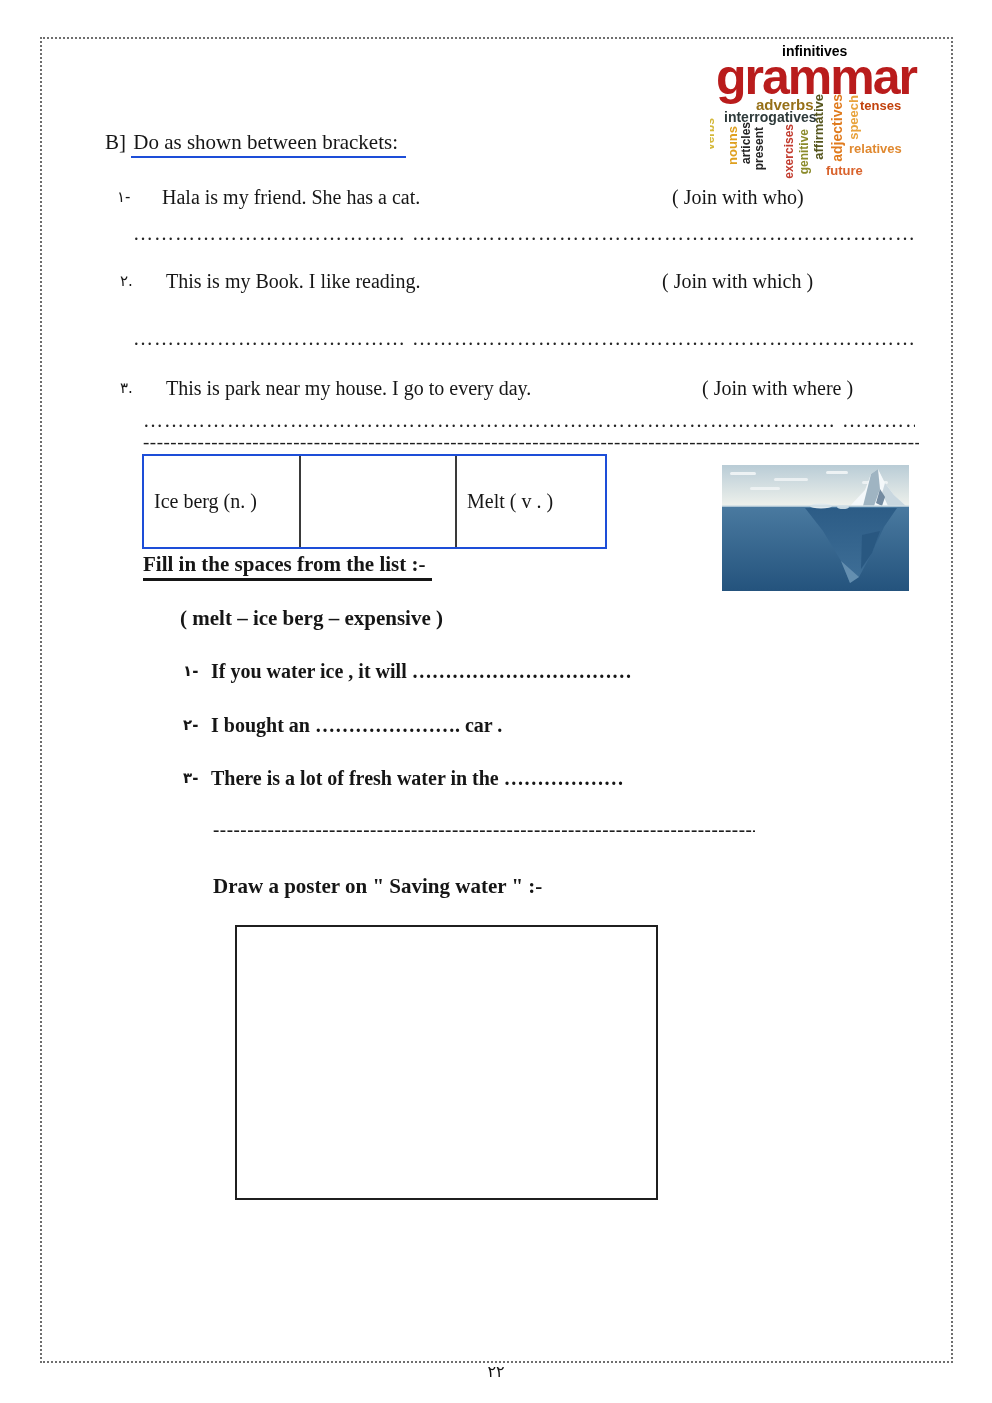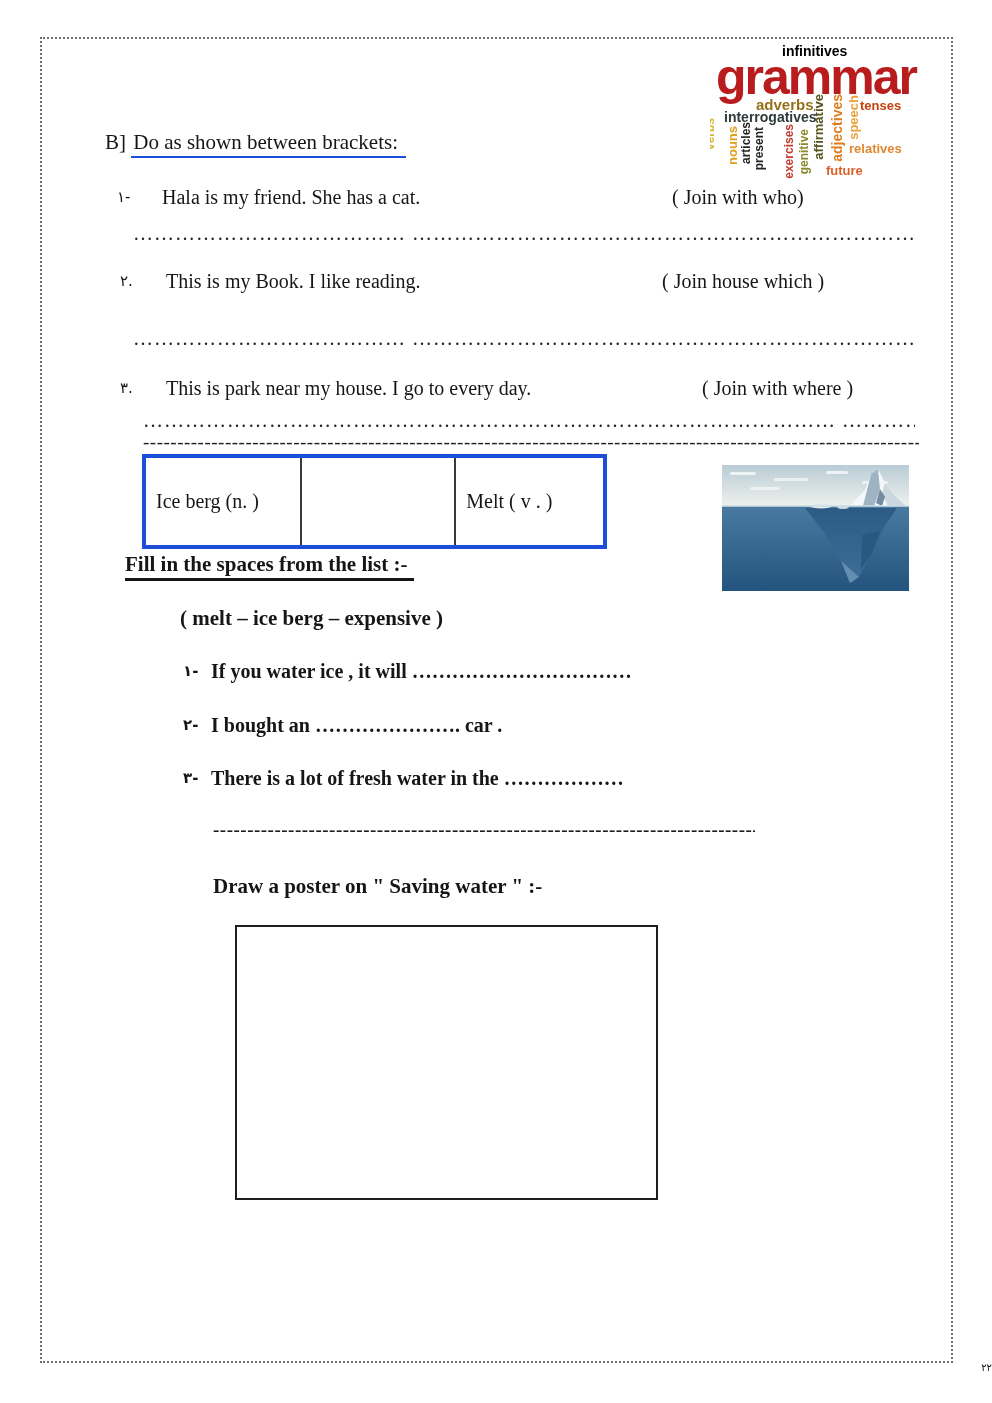--- a/index.html
+++ b/index.html
@@ -50,52 +50,52 @@
   
   .dash-sep {
     font-size:19px; line-height:20px; height:22px; color:#1d1d1d;
     white-space:nowrap; overflow:hidden; letter-spacing:0.5px;
   }
   .dash-sep.bold { font-weight:bold; }
 
   
   .vocab-table {
     left:142px; top:454px; width:465px; height:95px;
-    border:4px solid #1d4ed8; display:flex; background:#ffffff;
+    border:2px solid #1d4ed8; display:flex; background:#ffffff;
   }
   .vocab-cell {
     display:flex; align-items:center; padding-left:10px;
     font-size:20px; white-space:nowrap;
   }
   .vocab-cell + .vocab-cell { border-left:2px solid #3a3a3a; }
   .vc-0 { width:155px; } .vc-1 { width:156px; } .vc-2 { width:150px; }
 
   
   .iceberg { left:722px; top:465px; width:187px; height:126px; }
 
   
-  .fill-heading { left:125px; top:552px; font-size:21px; font-weight:bold; white-space:nowrap; }
+  .fill-heading { left:143px; top:552px; font-size:21px; font-weight:bold; white-space:nowrap; }
   .fill-heading .underl { border-bottom:3px solid #161616; padding:0 6px 2px 0; }
   .word-list { left:180px; top:606px; font-size:21px; font-weight:bold; white-space:nowrap; }
   .fill-row { left:0; right:0; height:28px; font-size:20px; font-weight:bold; }
   .fl-num { font-weight:bold; }
   .fl-text { position:absolute; left:211px; top:0; white-space:nowrap; }
 
   .draw-prompt { left:213px; top:874px; font-size:21px; font-weight:bold; white-space:nowrap; }
 
   
   .draw-box {
     left:235px; top:925px; width:423px; height:275px;
     border:2px solid #1f1f1f; background:#ffffff;
   }
 
   
   .page-number {
-    left:0; top:1362px; width:100%; text-align:right;
-    font-family:"DejaVu Sans", sans-serif; font-size:10px; color:#111;
+    left:0; top:1362px; width:100%; text-align:center;
+    font-family:"DejaVu Sans", sans-serif; font-size:16px; color:#111;
   }
 </style>
 </head>
 <body>
 
 <div class="abs page-frame"></div>
 
 <div class="abs wordcloud" id="wordcloud">
     <span class="wc-word" style="left: 72px; top: 4px; font-size: 14px; color: #000000;">infinitives</span>
     <span class="wc-word" style="left: 6px; top: 12px; font-size: 50px; color: #b91c1c; letter-spacing: -2px;">grammar</span>
@@ -123,21 +123,21 @@
 <div class="abs ex-row" style="top:186px">
   <span class="ex-num" style="left:117px">١-</span>
   <span class="ex-text" style="left:146px">Hala is my friend. She has a cat.</span>
   <span class="ex-bracket" style="left:656px">( Join with who)</span>
 </div>
 <div class="abs ans-dots" style="top:221px;left:133px;width:782px">………………………………… ……………………………………………………………………………….</div>
 
 <div class="abs ex-row" style="top:270px">
   <span class="ex-num" style="left:120px">٢.</span>
   <span class="ex-text" style="left:150px">This is my Book. I like reading.</span>
-  <span class="ex-bracket" style="left:646px">( Join house which )</span>
+  <span class="ex-bracket" style="left:646px">( Join with which )</span>
 </div>
 <div class="abs ans-dots" style="top:326px;left:133px;width:782px">………………………………… ……………………………………………………………………………….</div>
 
 <div class="abs ex-row" style="top:377px">
   <span class="ex-num" style="left:120px">٣.</span>
   <span class="ex-text" style="left:150px">This is park near my house. I go to every day.</span>
   <span class="ex-bracket" style="left:686px">( Join with where )</span>
 </div>
 <div class="abs ans-dots" style="top:408px;left:143px;width:772px">……………………………………………………………………………………… ………………………… …</div>
 

